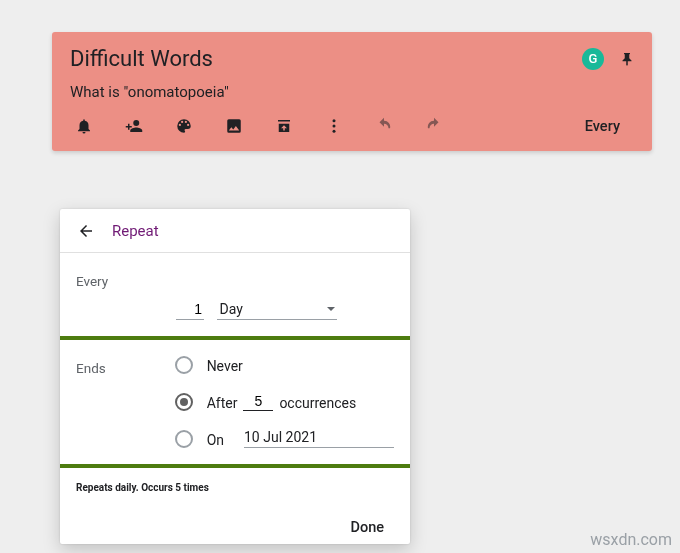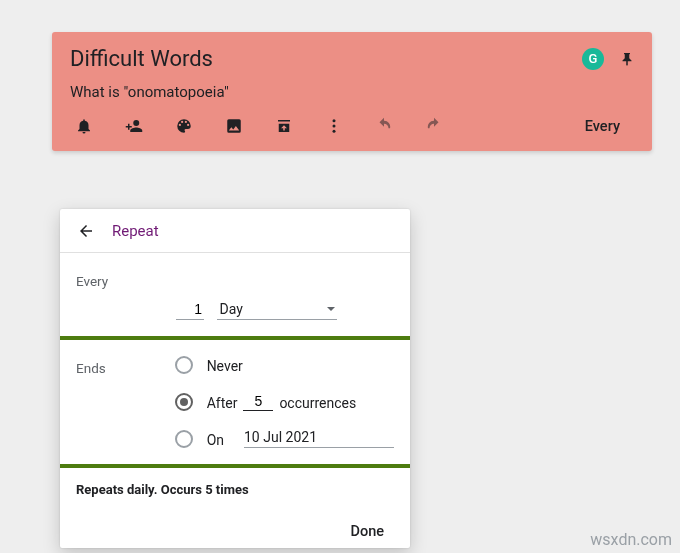--- a/index.html
+++ b/index.html
@@ -197,21 +197,21 @@
     display:inline-flex;
     align-items:center;
     border-bottom:1px solid #9aa0a6;
     margin-left: 20px;
     width: 150px;
     justify-content:space-between;
     padding-bottom:2px;
   }
   .summary {
     padding: 14px 16px 10px 16px;
-    font-size: 13px;
+    font-size: 10px;
     font-weight: 700;
     color:#202124;
   }
   .popup-footer {
     display:flex;
     justify-content:flex-end;
     padding: 8px 18px 0 0;
     text-align: center;
   }
   .done-btn {

